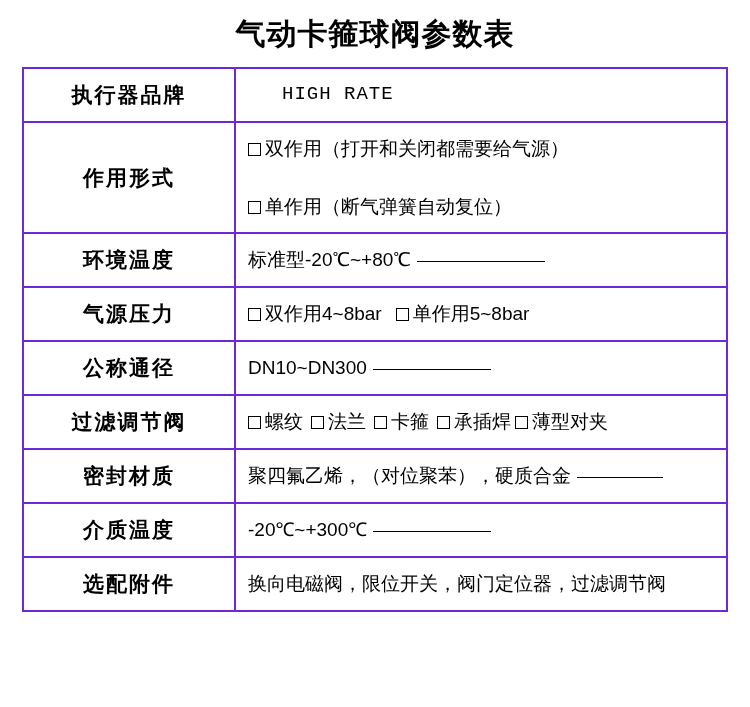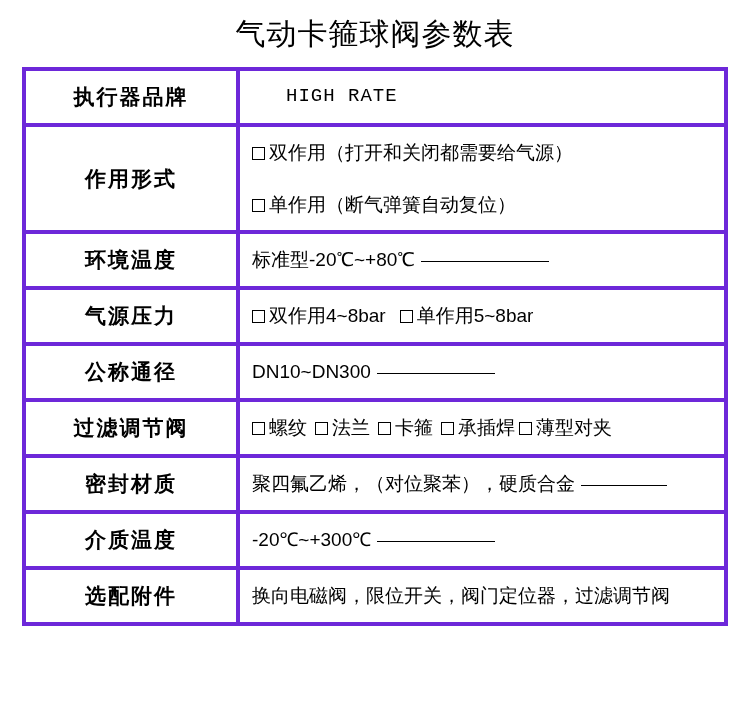--- a/index.html
+++ b/index.html
@@ -16,34 +16,34 @@
   }
   .page {
     position: relative;
     width: 750px;
     height: 707px;
     box-sizing: border-box;
   }
   .title {
     text-align: center;
     font-size: 30px;
-    font-weight: normal;
+    font-weight: bold;
     letter-spacing: 1px;
     padding-top: 14px;
     padding-bottom: 12px;
     font-family: "Liberation Sans", sans-serif;
   }
   table.spec {
     border-collapse: collapse;
     width: 706px;
     margin: 0 auto;
     table-layout: fixed;
   }
   table.spec td {
-    border: 4px solid #6d28d9;
+    border: 2px solid #6d28d9;
     padding: 12px;
     vertical-align: middle;
   }
   td.label {
     width: 186px;
     text-align: center;
     font-size: 21px;
     font-weight: bold;
     letter-spacing: 2px;
     padding: 6px 4px;
@@ -51,21 +51,21 @@
   td.value {
     padding: 7px 0 7px 14px;
     font-size: 19px;
     line-height: 1.45;
   }
   .val-line {
     display: block;
     white-space: nowrap;
   }
   .val-line + .val-line {
-    margin-top: 24px;
+    margin-top: 30px;
   }
   .mono {
     font-family: "Liberation Mono", monospace;
     font-size: 19px;
     letter-spacing: 1px;
     margin-left: 34px;
   }
   .box {
     display: inline-block;
     width: 13px;

